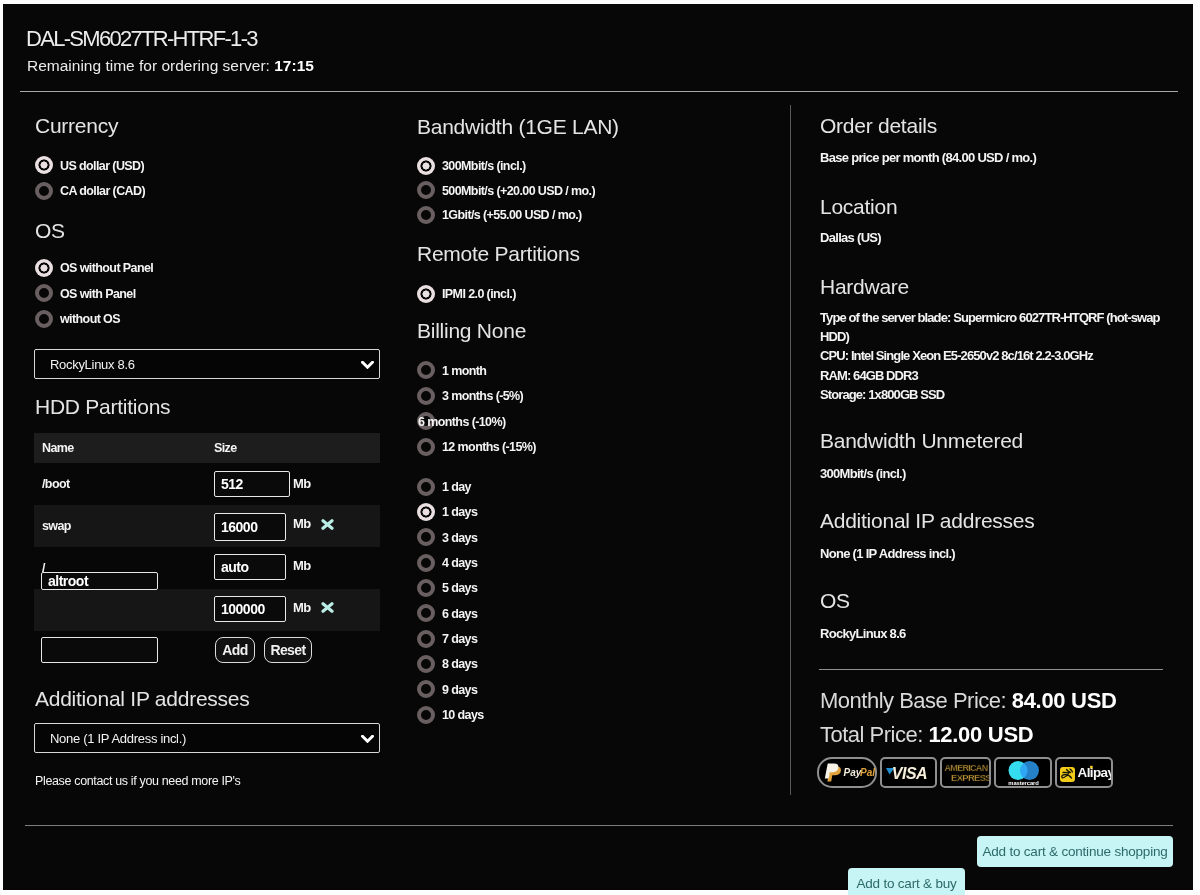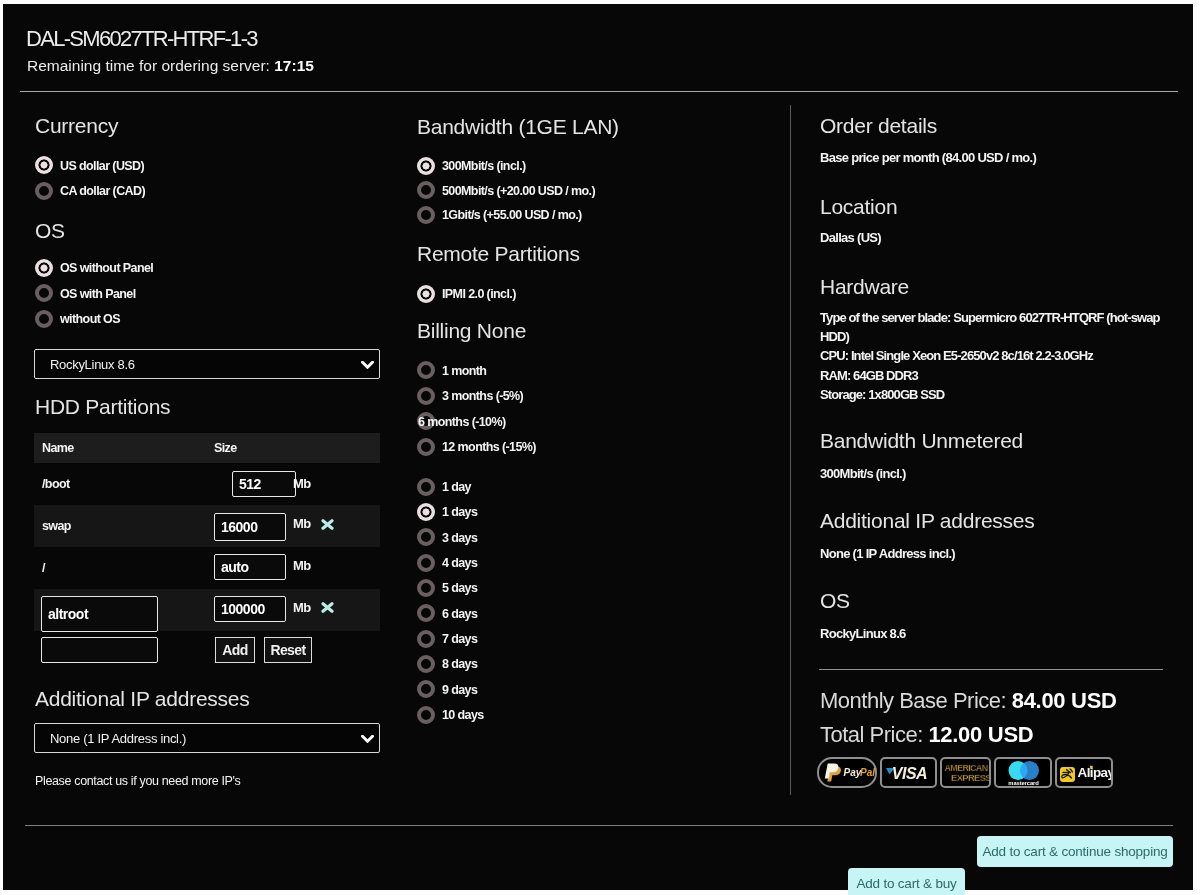--- a/index.html
+++ b/index.html
@@ -8,21 +8,21 @@
 #page { position:absolute; left:3px; top:4px; width:1190px; height:886px; background:#070707; }
 .abs { position:absolute; }
 .h1 { font-size:22px; letter-spacing:-1.7px; color:#ececec; font-weight:400; line-height:1; white-space:nowrap; }
 .h2 { font-size:21px; letter-spacing:-0.25px; color:#e4e4e4; font-weight:400; line-height:1; white-space:nowrap; }
 .t { font-size:12.5px; letter-spacing:-0.6px; color:#f4f4f4; line-height:16px; white-space:nowrap; font-weight:700; }
 .rc { font-size:13px; letter-spacing:-0.7px; }
 .rad { position:absolute; width:18px; height:18px; border-radius:50%; border:4px solid #6a5f60; background:transparent; }
 .rad.sel { border:none; background:radial-gradient(circle at 50% 50%, #eadfe1 0 3.3px, #0a0a0a 3.8px 5.3px, #eadfe1 5.8px 9px); }
 .hr { position:absolute; height:1px; background:#8f8f8f; }
 .inp { position:absolute; background:#0a0a0a; border:1.5px solid #e8e8e8; border-radius:2px; color:#fff; font-size:14px; padding:0 6px; display:flex; align-items:center; font-weight:700; letter-spacing:-0.5px; }
-.btn { position:absolute; background:#111; border:1.5px solid #dcdcdc; border-radius:0; color:#f0f0f0; font-size:14px; display:flex; align-items:center; justify-content:center; letter-spacing:-0.6px; font-weight:700; }
+.btn { position:absolute; background:#111; border:1.5px solid #dcdcdc; border-radius:8px; color:#f0f0f0; font-size:14px; display:flex; align-items:center; justify-content:center; letter-spacing:-0.6px; font-weight:700; }
 .sel-box { position:absolute; left:34px; width:346px; height:30px; background:#050505; border:1.5px solid #d8d8d8; border-radius:2px; color:#f2f2f2; font-size:13px; display:flex; align-items:center; padding-left:15px; letter-spacing:-0.3px; font-weight:400; }
 .chev { position:absolute; width:13px; height:8px; }
 .xmark { position:absolute; }
 .cybtn { position:absolute; height:31px; background:#c7f4f4; border-radius:4px; color:#2d6a6a; font-size:13.5px; display:flex; align-items:center; justify-content:center; letter-spacing:-0.2px; }
 .tile { position:absolute; top:757px; height:31px; background:#000; border:2px solid #8f8f8f; border-radius:5px; }
 </style>
 </head>
 <body>
 <div id="wrap">
 <div id="page"></div>
@@ -53,35 +53,35 @@
 <div class="abs h2" style="left:35px; top:396px;">HDD Partitions</div>
 
 <div class="abs" style="left:34px; top:433px; width:346px; height:30px; background:#1d1d1d;"></div>
 <div class="abs t" style="left:42px; top:440px; font-weight:700;">Name</div>
 <div class="abs t" style="left:214px; top:440px; font-weight:700;">Size</div>
 
 <div class="abs" style="left:34px; top:505px; width:346px; height:42px; background:#161616;"></div>
 <div class="abs" style="left:34px; top:589px; width:346px; height:42px; background:#161616;"></div>
 
 <div class="abs t" style="left:42px; top:476px;">/boot</div>
-<div class="inp" style="left:232px; top:471px; width:64px; height:26px;">512</div>
+<div class="inp" style="left:214px; top:471px; width:76px; height:26px;">512</div>
 <div class="abs t" style="left:293px; top:476px; font-size:13px;">Mb</div>
 
 <div class="abs t" style="left:42px; top:518px;">swap</div>
 <div class="inp" style="left:214px; top:513px; width:72px; height:28px;">16000</div>
 <div class="abs t" style="left:293px; top:516px; font-size:13px;">Mb</div>
 <svg class="xmark" style="left:321px; top:519px;" width="13" height="11" viewBox="0 0 13 11">
       <path d="M2 1.8 L11 9.2 M11 1.8 L2 9.2" stroke="#b9ece5" stroke-width="3.2" stroke-linecap="round"></path>
     </svg>
 
 <div class="abs t" style="left:42px; top:560px;">/</div>
 <div class="inp" style="left:214px; top:554px; width:72px; height:26px;">auto</div>
 <div class="abs t" style="left:293px; top:558px; font-size:13px;">Mb</div>
 
-<div class="inp" style="left:41px; top:596px; width:117px; height:36px;">altroot</div>
+<div class="inp" style="left:41px; top:572px; width:117px; height:18px;">altroot</div>
 <div class="inp" style="left:214px; top:596px; width:72px; height:26px;">100000</div>
 <div class="abs t" style="left:293px; top:600px; font-size:13px;">Mb</div>
 <svg class="xmark" style="left:321px; top:602px;" width="13" height="11" viewBox="0 0 13 11">
       <path d="M2 1.8 L11 9.2 M11 1.8 L2 9.2" stroke="#b9ece5" stroke-width="3.2" stroke-linecap="round"></path>
     </svg>
 
 <div class="inp" style="left:41px; top:637px; width:117px; height:26px;"></div>
 <div class="btn" style="left:215px; top:637px; width:40px; height:26px;">Add</div>
 <div class="btn" style="left:264px; top:637px; width:48px; height:26px;">Reset</div>
 

